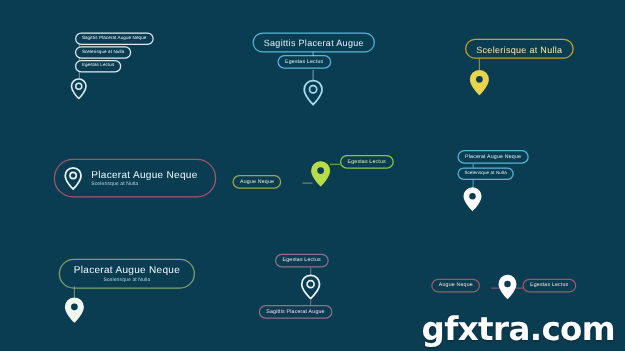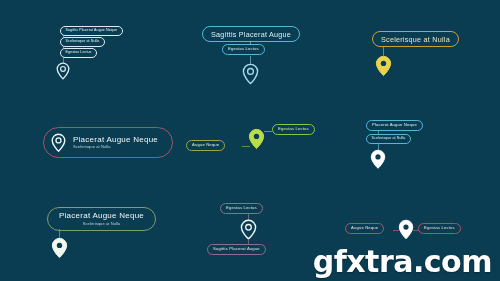--- a/index.html
+++ b/index.html
@@ -81,21 +81,21 @@
   .conn-h { height: 1px; }
 
   
   .group { position: absolute; }
 
   
   #watermark {
     position: absolute;
     right: 8px;
     bottom: 2px;
-    font-size: 30px;
+    font-size: 26px;
     font-weight: bold;
     color: #ffffff;
     font-family: "DejaVu Sans", sans-serif;
     letter-spacing: -0.5px;
     text-shadow: 0 1px 2px rgba(0,0,0,.35);
   }
 </style>
 </head>
 <body>
 

